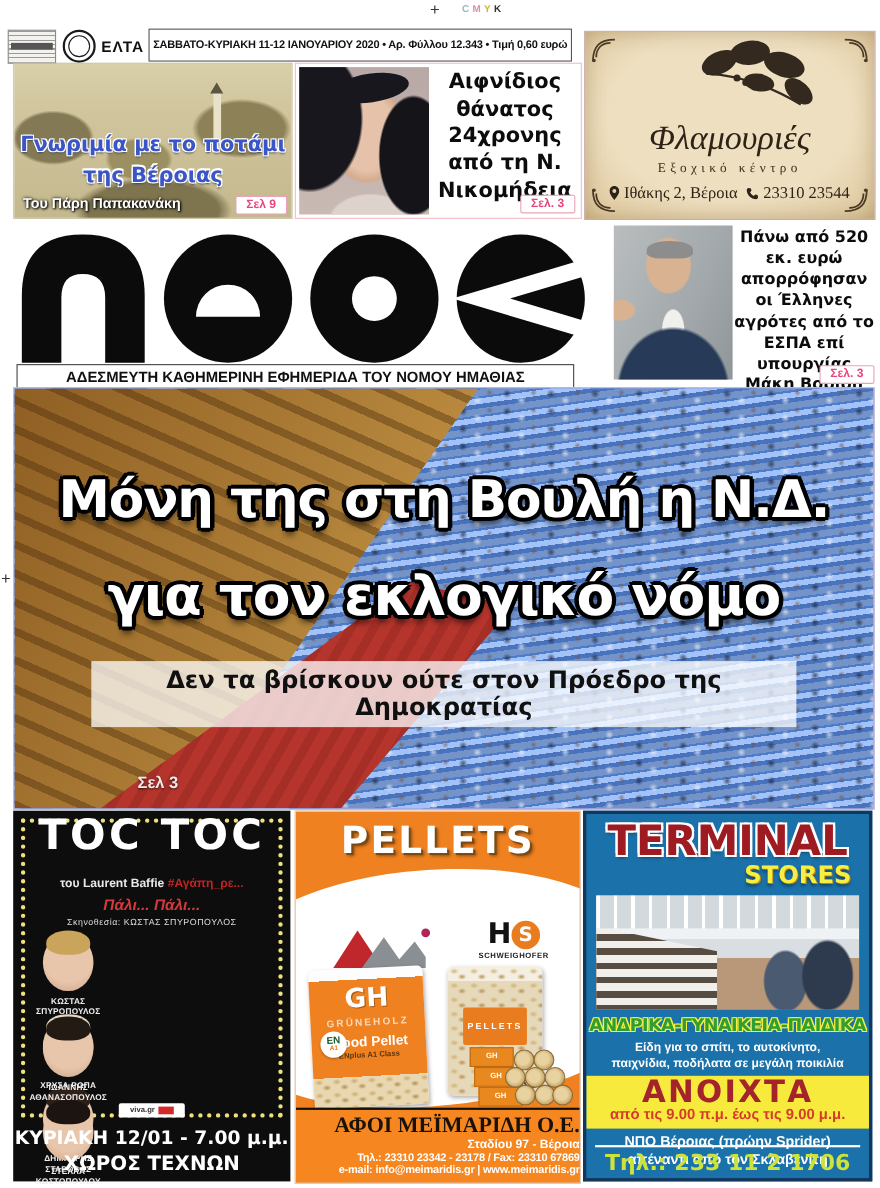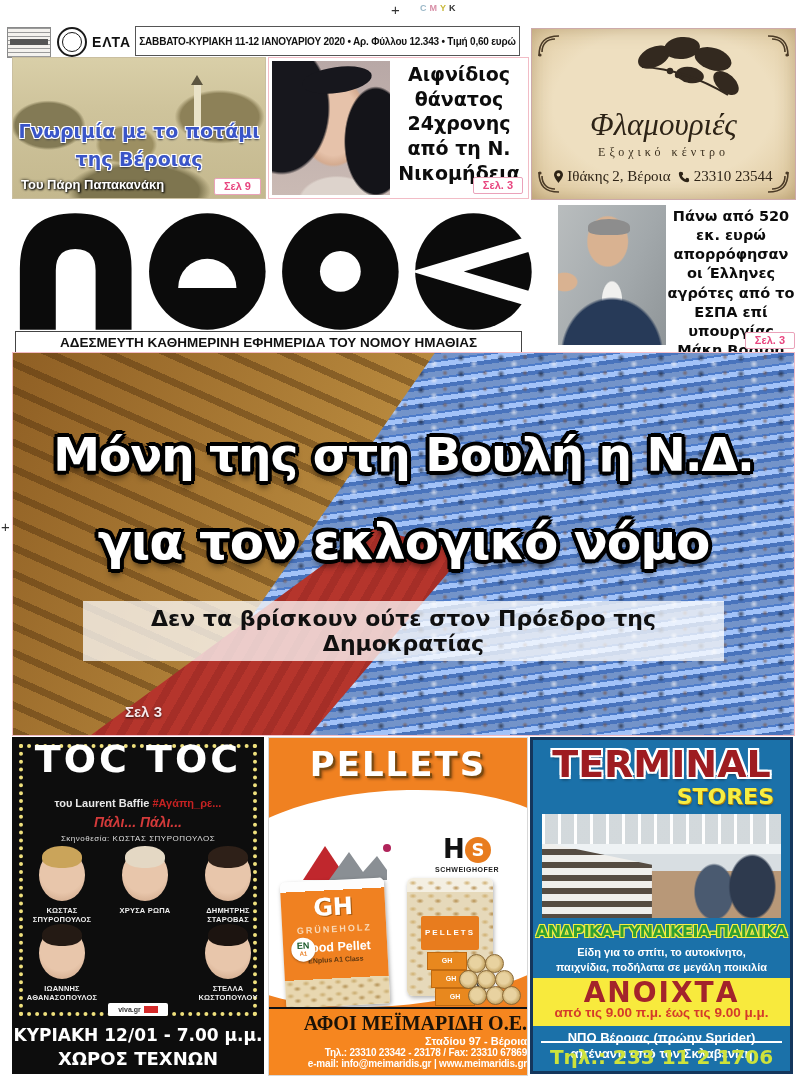--- a/index.html
+++ b/index.html
@@ -129,21 +129,21 @@
   .toctoc{position:absolute;left:12px;top:737px;width:252px;height:337px;background:#0d0d0d;color:#fff;}
   .marquee{position:absolute;left:7px;right:7px;top:7px;bottom:58px;border:4px dotted #efe07c;}
   .tt-title{position:absolute;top:0;width:100%;text-align:center;font-size:38px;font-weight:bold;
      letter-spacing:3px;color:#fff;font-family:"DejaVu Sans",sans-serif;}
   .tt-author-line{position:absolute;top:60px;width:100%;text-align:center;font-size:11px;}
   .tt-author{color:#e8e8e8;font-weight:bold;}
   .tt-hash{color:#c52222;font-weight:bold;}
   .tt-again{position:absolute;top:77px;width:100%;text-align:center;font-size:14px;font-style:italic;
      color:#d43a3a;font-weight:bold;}
   .tt-director{position:absolute;top:97px;width:100%;text-align:center;font-size:8px;color:#ddd;letter-spacing:.5px;}
-  .castrow{position:absolute;left:14px;right:0;display:flex;justify-content:space-between;}
+  .castrow{position:absolute;left:14px;right:12px;display:flex;justify-content:space-between;flex-direction:column;}
   .cr1{top:112px}.cr2{top:190px}
   .castcol{width:72px;text-align:center;}
   .face{position:relative;width:46px;height:52px;margin:0 auto;border-radius:50%;
      background:radial-gradient(circle at 50% 42%,#e8c6ab 0 58%,#c9a082 100%);}
   .face::before{content:"";position:absolute;top:-3px;left:3px;right:3px;height:22px;
      border-radius:50% 50% 42% 42%;background:var(--hair,#3a2a22);}
   .castname{margin-top:5px;font-size:7.5px;font-weight:bold;line-height:1.25;color:#eee;letter-spacing:.2px;}
   .viva{position:absolute;left:50%;transform:translateX(-50%);top:266px;width:60px;height:13px;background:#fff;
      border-radius:2px;display:flex;align-items:center;justify-content:center;gap:3px;
      font-size:7px;font-weight:bold;color:#333;}

